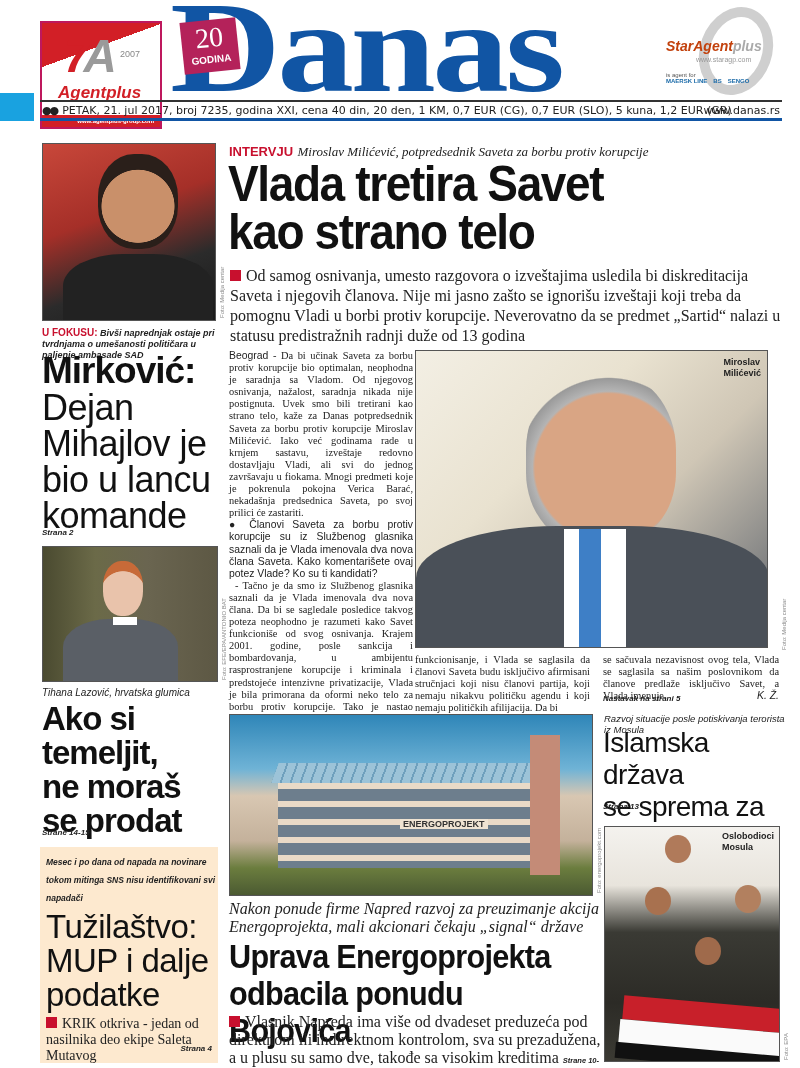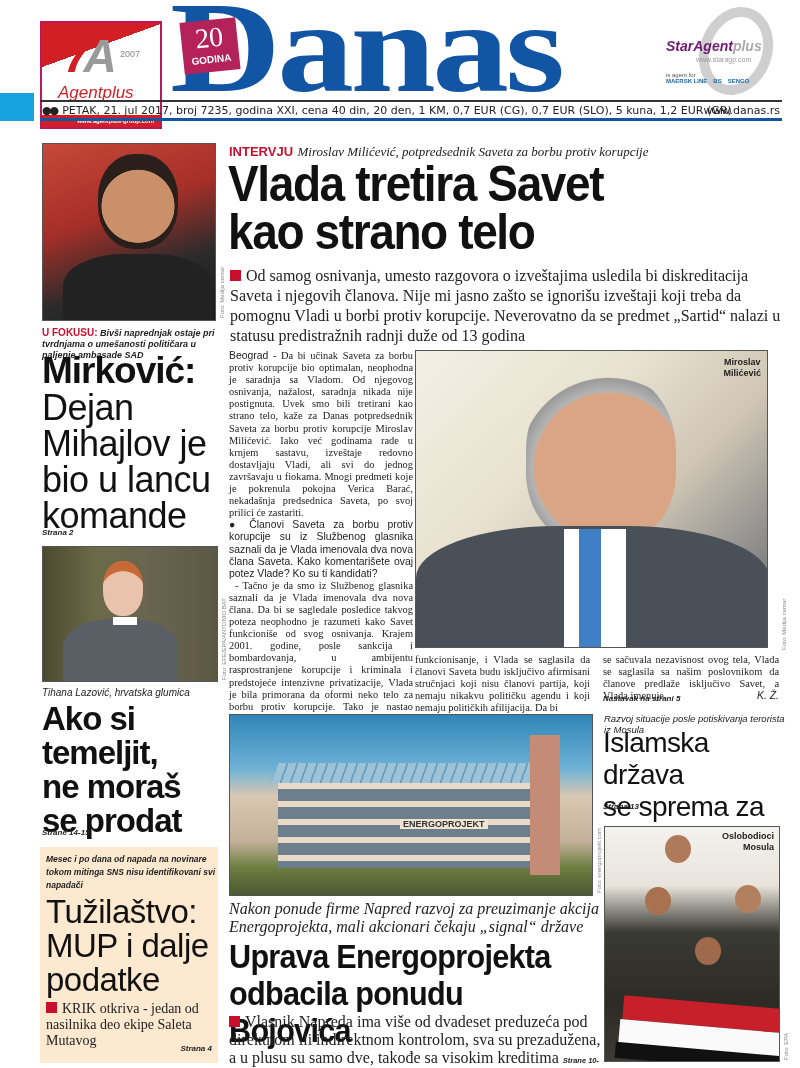--- a/index.html
+++ b/index.html
@@ -5,21 +5,21 @@
 *{box-sizing:border-box;margin:0;padding:0}
 body{width:800px;height:1068px;background:#fff;position:relative;overflow:hidden;font-family:"Liberation Sans",sans-serif;color:#111}
 .abs{position:absolute}
 
 .ap-logo{left:40px;top:21px;width:122px;height:108px;background:#fff;border:2px solid #be185d;overflow:hidden}
 .ap-logo .bar{position:absolute;left:0;top:0;width:100%;height:100%;background:linear-gradient(160deg,#d21f26 0 30%,#fff 30% 100%)}
 .ap-logo .big{position:absolute;left:22px;top:6px;font:italic bold 46px "Liberation Sans",sans-serif;color:#9a9a9a;letter-spacing:-6px}
 .ap-logo .big span{color:#d21f26}
 .ap-logo .yr{position:absolute;left:78px;top:26px;font:9px "Liberation Sans",sans-serif;color:#888}
 .ap-logo .name{position:absolute;left:16px;top:60px;font:italic bold 17px "Liberation Sans",sans-serif;color:#d21f26}
-.ap-logo .name span{font-weight:normal}
+.ap-logo .name span{font-weight:bold}
 .ap-logo .url{position:absolute;left:0;bottom:0;width:100%;height:12px;background:#d21f26;color:#fff;font:bold 6px "Liberation Sans",sans-serif;text-align:right;padding-right:6px;line-height:12px}
 .blue-sq{left:0;top:93px;width:34px;height:28px;background:#19a2e0}
 .danas-20{left:182px;top:20px;width:56px;height:52px;background:#b4225a;transform:rotate(-6deg);color:#fff;text-align:center;z-index:2}
 .danas-20 .n{font:28px "Liberation Serif",serif;line-height:32px;display:block;padding-top:2px}
 .danas-20 .g{font:bold 10px "Liberation Sans",sans-serif;display:block}
 .danas-title{left:170px;top:-18px;font:bold 130px "Liberation Serif",serif;color:#1155a4;letter-spacing:-3px;line-height:130px;transform:scaleX(1.18);transform-origin:left top}
 .star-logo{left:660px;top:6px;width:120px;height:100px}
 .star-logo .ring{position:absolute;left:40px;top:0;width:72px;height:90px;border:10px solid #cfcfcf;border-radius:50%;transform:rotate(20deg)}
 .star-logo .nm{position:absolute;left:6px;top:32px;font:italic bold 14px "Liberation Sans",sans-serif;color:#1a8ac8}
 .star-logo .nm span{color:#aaa}
@@ -59,21 +59,21 @@
 <div class="abs blue-sq"></div>
 
 <div class="abs danas-title">Danas</div>
 <div class="abs danas-20">
   <span class="n">20</span>
   <span class="g">GODINA</span>
 </div>
 
 <div class="abs star-logo">
   <div class="ring"></div>
-  <div class="nm"><span style="color:#701a75">StarAgent</span><span>plus</span></div>
+  <div class="nm"><span style="color:#c2410c">StarAgent</span><span>plus</span></div>
   <div class="u">www.staragp.com</div>
   <div class="partners">
     <div>is agent for</div>
     <b>MAERSK LINE</b><b>BS</b><b>SENGO</b>
   </div>
 </div>
 
 <div class="abs infobar">
   <span class="dots">●●</span><span>PETAK, 21. jul 2017, broj 7235, godina XXI, cena 40 din, 20 den, 1 KM, 0,7 EUR (CG), 0,7 EUR (SLO), 5 kuna, 1,2 EUR (GR)</span>
   <span class="site">www.danas.rs</span>
@@ -107,21 +107,21 @@
 <div class="abs small-kick" style="left:42px;top:687px;font-weight:normal;font-size:10px">Tihana Lazović, hrvatska glumica</div>
 <div class="abs" style="left:42px;top:702px;width:180px">
   <div class="hl-bold">Ako si</div>
   <div class="hl-bold">temeljit,</div>
   <div class="hl-bold">ne moraš</div>
   <div class="hl-bold">se prodat</div>
 </div>
 <div class="abs strana" style="left:42px;top:828px;width:176px">Strane 14-15</div>
 
 <div class="abs" style="left:40px;top:847px;width:178px;height:216px;background:#fde9cf">
-  <div class="small-kick" style="padding:6px 0 0 6px;font-size:8.5px;line-height:13px">Mesec i po dana od napada na novinare tokom mitinga SNS nisu identifikovani svi napadači</div>
+  <div class="small-kick" style="padding:6px 0 0 6px;font-size:8.5px;line-height:18px">Mesec i po dana od napada na novinare tokom mitinga SNS nisu identifikovani svi napadači</div>
   <div style="padding:3px 0 0 6px">
     <div class="hl-light" style="font-size:33px;line-height:34px">Tužilaštvo:</div>
     <div class="hl-light" style="font-size:33px;line-height:34px">MUP i dalje</div>
     <div class="hl-light" style="font-size:33px;line-height:34px">podatke</div>
   </div>
   <div style="padding:4px 6px 0 6px;font:14px 'Liberation Serif',serif;line-height:16px;color:#222"><span class="sq"></span><span>KRIK otkriva - jedan od nasilnika deo ekipe Saleta Mutavog</span></div>
   <div class="strana" style="position:absolute;right:6px;bottom:10px">Strana 4</div>
 </div>
 
 <div class="abs" style="left:229px;top:142px;width:570px;white-space:nowrap">
@@ -137,21 +137,21 @@
 <div class="abs body-col" style="left:229px;top:350px;width:184px">
   <b>Beograd</b><span> - Da bi učinak Saveta za borbu protiv korupcije bio optimalan, neophodna je saradnja sa Vladom. Od njegovog osnivanja, nažalost, saradnja nikada nije postignuta. Uvek smo bili tretirani kao strano telo, kaže za Danas potpredsednik Saveta za borbu protiv korupcije Miroslav Milićević. Iako već godinama rade u krnjem sastavu, izveštaje redovno dostavljaju Vladi, ali svi do jednog završavaju u fiokama. Mnogi predmeti koje je pokrenula pokojna Verica Barać, nekadašnja predsednica Saveta, po svoj prilici će zastariti.</span><br>
   <b>● </b><b>Članovi Saveta za borbu protiv korupcije su iz Službenog glasnika saznali da je Vlada imenovala dva nova člana Saveta. Kako komentarišete ovaj potez Vlade? Ko su ti kandidati?</b><br>
   <span style="display:inline-block;text-indent:6px">- Tačno je da smo iz Službenog glasnika saznali da je Vlada imenovala dva nova člana. Da bi se sagledale posledice takvog poteza neophodno je razumeti kako Savet funkcioniše od svog osnivanja. Krajem 2001. godine, posle sankcija i bombardovanja, u ambijentu rasprostranjene korupcije i kriminala i predstojeće intenzivne privatizacije, Vlada je bila primorana da oformi neko telo za borbu protiv korupcije. Tako je nastao Savet. Odluka o njegovom formiranju sadržala je i neodrživu nelogičnost: „Članovi Saveta imenuju se iz redova članova Vlade i funkcionera koji rukovode posebnim organizacijama...“ Iz ove odredbe bi proisteklo da Vlada sama sebe savetuje po pitanjima korupcije, što, složićete se, nije realno. Savet je skrenuo pažnju Vladi da ovakva odredba ne omogućava njegovo nezavisno</span>
 </div>
 
 <div class="photo" style="left:415px;top:350px;width:353px;height:298px;background:linear-gradient(135deg,#f3efe4 0%,#e9e2d0 35%,#cfc6b5 60%,#5d636c 100%)">
   <div style="position:absolute;left:110px;top:20px;width:150px;height:175px;border-radius:45% 45% 42% 42%;background:radial-gradient(circle at 55% 55%,#d9a584 0 58%,#b4b4b4 60%,#9a9a9a 70%,transparent 71%)"></div>
   <div style="position:absolute;left:0;top:175px;width:353px;height:130px;border-radius:40% 40% 0 0;background:#4a5058"></div>
   <div style="position:absolute;left:148px;top:178px;width:62px;height:125px;background:linear-gradient(90deg,#fff 0 25%,#3e7fc6 25% 60%,#fff 60%)"></div>
-  <div style="position:absolute;right:6px;top:6px;font:bold 9px 'Liberation Sans',sans-serif;line-height:11px;text-align:center;color:#222">
+  <div style="position:absolute;right:6px;top:6px;font:bold 9px 'Liberation Sans',sans-serif;line-height:11px;text-align:left;color:#222">
     <div>Miroslav</div>
     <div>Milićević</div>
   </div>
 </div>
 <div class="credit" style="left:781px;top:650px">Foto: Medija centar</div>
 
 <div class="abs body-col" style="left:415px;top:654px;width:175px">funkcionisanje, i Vlada se saglasila da članovi Saveta budu isključivo afirmisani stručnjaci koji nisu članovi partija, koji nemaju nikakvu političku agendu i koji nemaju političkih afilijacija. Da bi</div>
 <div class="abs body-col" style="left:603px;top:654px;width:176px">
   <span>se sačuvala nezavisnost ovog tela, Vlada se saglasila sa našim poslovnikom da članove predlaže isključivo Savet, a Vlada imenuje.</span>
   <b style="float:right;font-style:italic">K. Ž.</b>
@@ -182,18 +182,18 @@
 <div class="abs strana" style="left:603px;top:802px;width:176px">Strana 13</div>
 
 <div class="photo" style="left:604px;top:826px;width:176px;height:236px;background:linear-gradient(180deg,#f4f2ee 0%,#e8e4dc 25%,#3a3a34 45%,#2c2b26 75%,#3b3a33 100%)">
   <div style="position:absolute;left:18px;top:175px;width:158px;height:24px;background:#c8202a;transform:rotate(5deg)"></div>
   <div style="position:absolute;left:14px;top:199px;width:162px;height:24px;background:#fafafa;transform:rotate(5deg)"></div>
   <div style="position:absolute;left:10px;top:222px;width:166px;height:16px;background:#111;transform:rotate(5deg)"></div>
   <div style="position:absolute;left:60px;top:8px;width:26px;height:28px;border-radius:50%;background:#b07a5a"></div>
   <div style="position:absolute;left:40px;top:60px;width:26px;height:28px;border-radius:50%;background:#a8714f"></div>
   <div style="position:absolute;left:130px;top:58px;width:26px;height:28px;border-radius:50%;background:#b2805f"></div>
   <div style="position:absolute;left:90px;top:110px;width:26px;height:28px;border-radius:50%;background:#9f6a4b"></div>
-  <div style="position:absolute;right:5px;top:4px;font:bold 9px 'Liberation Sans',sans-serif;line-height:11px;text-align:right;color:#222">
+  <div style="position:absolute;right:5px;top:4px;font:bold 9px 'Liberation Sans',sans-serif;line-height:11px;text-align:left;color:#222">
     <div>Oslobodioci</div>
     <div>Mosula</div>
   </div>
 </div>
 <div class="credit" style="left:783px;top:1060px">Foto: EPA</div>
 
 </body></html>

